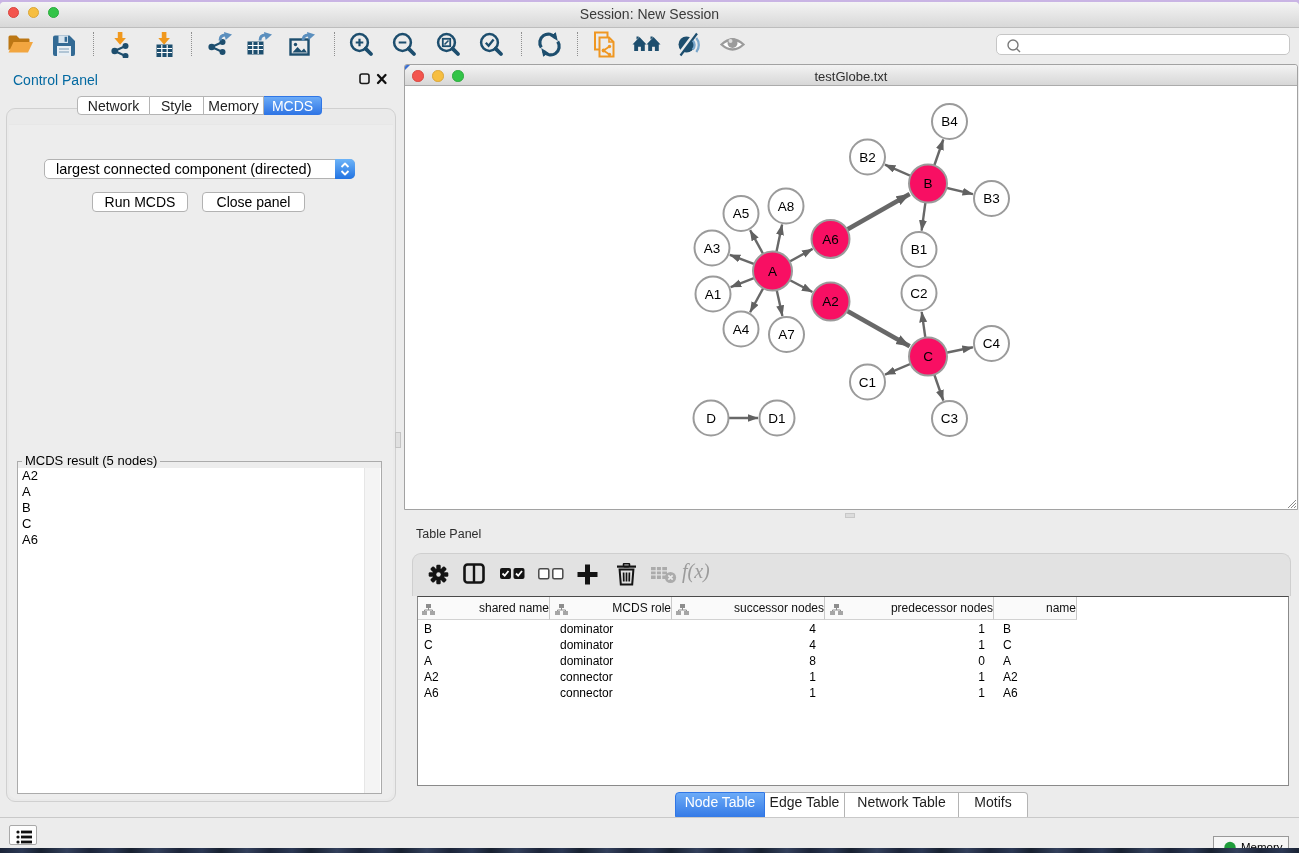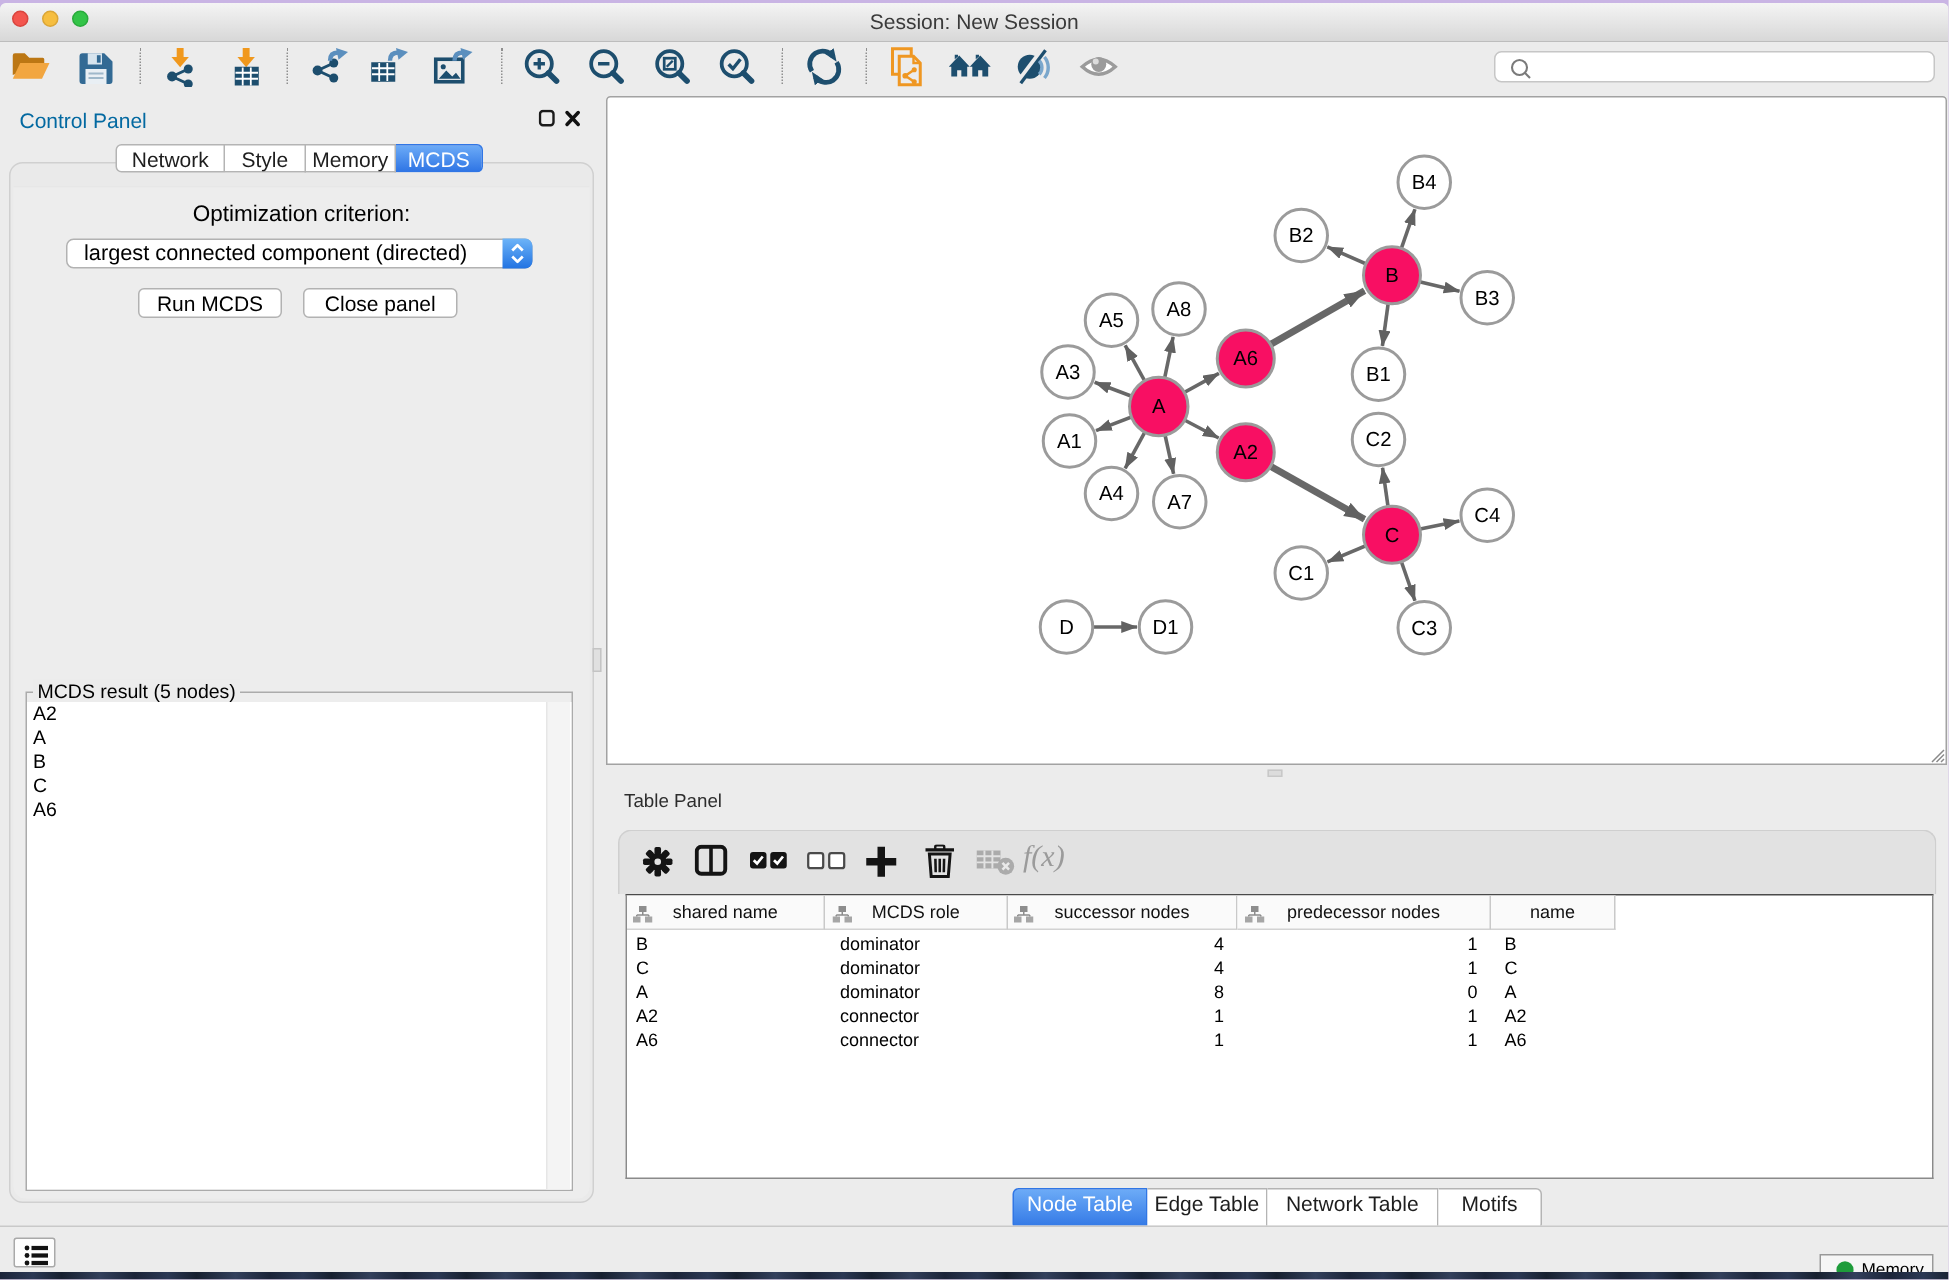--- a/index.html
+++ b/index.html
@@ -32,21 +32,21 @@
 #msb{position:absolute;right:1px;top:0px;width:16px;height:325px;background:#f4f4f4;border-left:1px solid #e6e6e6}
 #netwin{position:absolute;left:404px;top:62px;width:894px;height:446px;border:1px solid #a2a2a2;border-radius:3px 3px 0 0;background:#fff;overflow:hidden}
 #nettb{position:absolute;left:0;top:0;width:892px;height:21px;background:linear-gradient(#f3f3f3,#d7d7d7);border-bottom:1px solid #ababab;border-radius:3px 3px 0 0}
 .tl2{position:absolute;top:5px;width:11.5px;height:11.5px;border-radius:50%}
 #nettitle{position:absolute;top:3.5px;left:0;width:100%;text-align:center;font-size:13px;color:#2e2e2e}
 #graph{position:absolute;left:1px;top:22px}
 #tablepanel{position:absolute;left:404px;top:520px;width:895px;height:295px;background:#ececec}
 #tptitle{position:absolute;left:12px;top:5px;font-size:12.5px;color:#2d2d2d}
 #tptools{position:absolute;left:8px;top:31px;width:879px;height:43px;background:#e2e2e2;border:1px solid #cfcfcf;border-bottom:none;border-radius:9px 9px 0 0}
 #tbox{position:absolute;left:13px;top:74px;width:872px;height:190px;background:#fff;border:1px solid #8a8a8a;border-top:1px solid #4a4a4a}
-.hcell{position:absolute;top:0;height:23px;background:#fafafa;border-right:1px solid #c9c9c9;border-bottom:1px solid #d2d2d2;font-size:12px;color:#111;text-align:center;line-height:23px}
+.hcell{position:absolute;top:0;height:23px;background:#fafafa;border-right:1px solid #c9c9c9;border-bottom:1px solid #d2d2d2;font-size:12px;color:#111;text-align:right;line-height:23px}
 .trow{position:absolute;height:16px;font-size:12px;color:#000;line-height:16px}
 .oicon{position:absolute;top:0}
 .num{position:absolute;text-align:right}
 #btabs{position:absolute;left:0;top:270px;width:895px;display:flex;justify-content:center}
 .btab{height:28px;line-height:19px;font-size:14px;color:#1e1e1e;text-align:center;background:#fff;border:1px solid #b4b4b4;border-left:none}
 #statusbar{position:absolute;left:0;top:815px;width:1299px;height:31px;background:#ececec;border-top:1px solid #c9c9c9}
 #sbtn{position:absolute;left:9px;top:7px;width:28px;height:20px;background:#fdfdfd;border:1px solid #a9a9a9;border-radius:2px}
 #membtn{position:absolute;right:10px;top:18px;width:76px;height:22px;background:#f6f6f6;border:1px solid #999;font-size:11.5px;color:#000;line-height:20px}
 #bstrip{position:absolute;left:0;top:848px;width:1299px;height:5px;background:repeating-linear-gradient(90deg,#1b2438 0px,#2b3854 22px,#17202f 41px,#33405c 67px,#1b2438 90px)}
 svg{display:block}
@@ -189,21 +189,20 @@
         <path d="M19 2 L26.5 10 M26.5 2 L19 10" stroke="#111" stroke-width="2.3" stroke-linecap="round"></path>
       </svg>
   <div id="cpbox"></div>
   <div id="cpbox2"></div>
   <div class="tabrow" style="left:77px;top:36px">
     <div class="tab first" style="width:73px">Network</div>
     <div class="tab" style="width:54px">Style</div>
     <div class="tab" style="width:60px">Memory</div>
     <div class="tab sel last" style="width:58px">MCDS</div>
   </div>
-  <div id="optlabel">Optimization criterion:</div>
   <div id="dropdown">largest connected component (directed)
     <div id="ddbtn">
           <svg width="20" height="20">
             <path d="M6.5 8 L10 4.5 L13.5 8" fill="none" stroke="#fff" stroke-width="1.8" stroke-linejoin="round"></path>
             <path d="M6.5 12 L10 15.5 L13.5 12" fill="none" stroke="#fff" stroke-width="1.8" stroke-linejoin="round"></path>
           </svg>
         </div>
   </div>
   <div class="btn" style="left:92px;top:132px;width:96px">Run MCDS</div>
   <div class="btn" style="left:202px;top:132px;width:103px">Close panel</div>
@@ -213,20 +212,29 @@
           <div class="li">A</div>
           <div class="li">B</div>
           <div class="li">C</div>
           <div class="li">A6</div>
           <div id="msb"></div>
         </div>
     <div id="grouplabel">MCDS result (5 nodes)</div>
   </div>
 </div>
 <div id="netwin">
+  <div id="nettb">
+        <svg width="5" height="5" style="position:absolute;left:0px;top:0px">
+          <path d="M0 0 h5 L0 5 z" fill="#3b6fd1"></path>
+        </svg>
+    <div class="tl2" style="left:7px;background:#f3554e;border:0.5px solid #d9453e"></div>
+    <div class="tl2" style="left:27px;background:#f6be40;border:0.5px solid #dba637"></div>
+    <div class="tl2" style="left:47px;background:#33c448;border:0.5px solid #2aab3c"></div>
+    <div id="nettitle">testGlobe.txt</div>
+  </div>
   <div id="graph">
         <svg width="891" height="423" font-family="&quot;Liberation Sans&quot;,sans-serif">
   <defs>
   <marker id="ah" markerUnits="userSpaceOnUse" markerWidth="12" markerHeight="9" refX="10.5" refY="4" orient="auto">
               <path d="M0,0 L11,4 L0,8 z" fill="#616161"></path>
             </marker>
   <marker id="ah2" markerUnits="userSpaceOnUse" markerWidth="15" markerHeight="11" refX="13.5" refY="5" orient="auto">
               <path d="M0,0 L14,5 L0,10 z" fill="#616161"></path>
             </marker>
   </defs>

